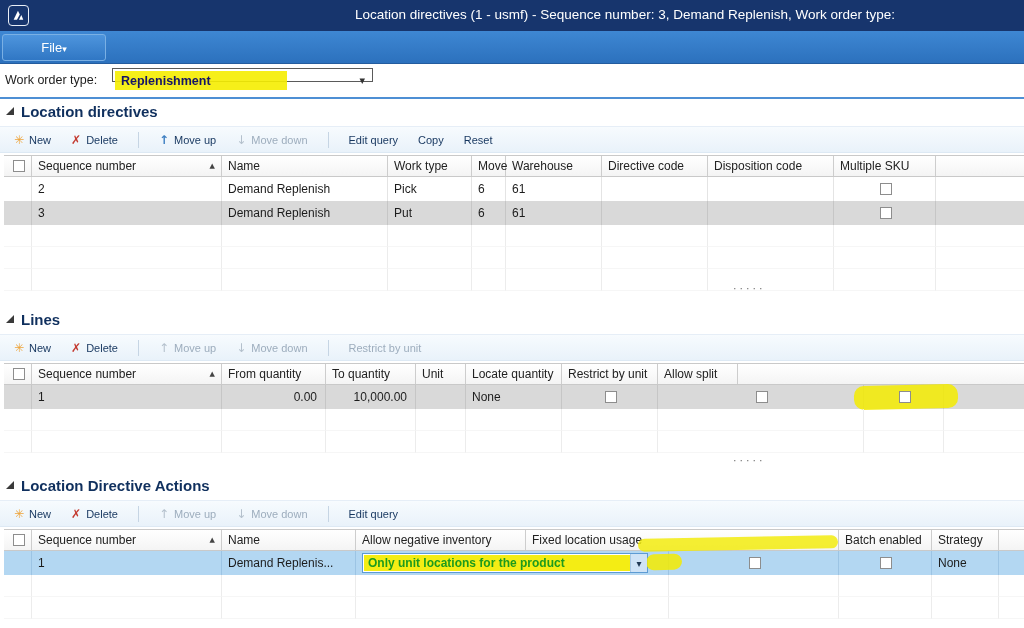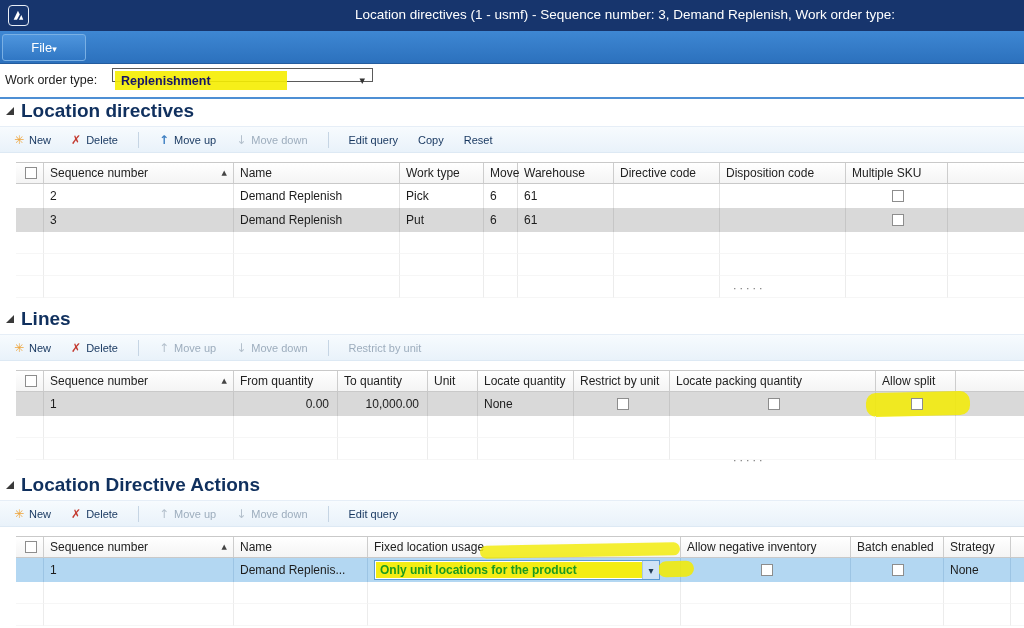--- a/index.html
+++ b/index.html
@@ -7,52 +7,52 @@
   #app{position:relative;width:1024px;height:628px;font-family:"Liberation Sans",sans-serif;overflow:hidden;background:#fff}
   .icon-font{font-family:"DejaVu Sans",sans-serif}
 
   
   .titlebar{position:absolute;left:0;top:0;width:100%;height:31px;background:#17356d;color:#fff}
   .app-icon{position:absolute;left:8px;top:5px;width:21px;height:21px;border:1px solid #e8eef6;border-radius:4px;display:flex;align-items:center;justify-content:center}
   .window-title{position:absolute;left:355px;top:7px;font-size:13.5px;white-space:nowrap;color:#fff}
 
   
   .menubar{position:absolute;left:0;top:31px;width:100%;height:33px;background:linear-gradient(#3e87d3,#2c71bd);border-bottom:1px solid #245c9e}
-  .file-btn{position:absolute;left:2px;top:3px;width:84px;height:27px;background:linear-gradient(#4e95dd,#3077c4);border:1px solid #7ab0e4;border-radius:3px;color:#fff;font-size:13px;display:flex;align-items:center;justify-content:center;cursor:pointer}
+  .file-btn{position:absolute;left:2px;top:3px;width:104px;height:27px;background:linear-gradient(#4e95dd,#3077c4);border:1px solid #7ab0e4;border-radius:3px;color:#fff;font-size:13px;display:flex;align-items:center;justify-content:center;cursor:pointer}
   .file-caret{font-size:9px;margin-top:2px}
 
   
   .field-row{position:absolute;left:0;top:64px;width:100%;height:33px;background:#fff}
   .field-label{position:absolute;left:5px;top:9px;font-size:12.5px;color:#1c1c1c}
   .combo{position:absolute;left:112px;top:4px;width:261px;height:14px;border:1px solid #5a5a5a;background:#fff;cursor:pointer}
   .combo-hl{position:absolute;left:2px;top:2px;width:172px;height:19px;background:#f5ed00;opacity:.9}
   .combo-val{position:absolute;left:8px;top:5px;font-size:12.5px;font-weight:bold;color:#151567;z-index:1}
   .combo-arrow{position:absolute;right:7px;top:5px;font-size:11px;color:#333}
   .blue-rule{position:absolute;left:0;top:97px;width:100%;height:2px;background:#4e8fd4}
 
   
   .section{position:absolute;left:0;width:100%}
   .sec-header{display:flex;align-items:center;gap:7px;padding-left:6px;height:22px;cursor:pointer}
   .expander{width:0;height:0;border-left:8px solid transparent;border-bottom:8px solid #3a3a3a}
-  .sec-title{font-size:19px;font-weight:bold;color:#10305e}
+  .sec-title{font-size:15px;font-weight:bold;color:#10305e}
 
   
   .toolbar{margin-top:4px;height:27px;background:linear-gradient(#f7fbfe,#e9f2fa);border-top:1px solid #e6eef7;border-bottom:1px solid #dde9f4;display:flex;align-items:center;padding-left:14px;gap:20px}
   .tb-item{display:flex;align-items:center;gap:5px;cursor:pointer}
   .tb-icon{font-size:12px;line-height:1}
   .icon-new{color:#eda43b}
   .icon-delete{color:#c3392f;font-weight:bold}
   .icon-arrow{color:#3f80c2;font-weight:bold}
   .tb-label{font-size:11px;color:#16365f}
   .tb-item.disabled .tb-label{color:#9dadbd}
   .tb-item.disabled .tb-icon{color:#b4c0cc;font-weight:normal}
   .tb-sep{width:1px;height:16px;background:#c6d5e4}
 
   
-  .grid{margin-top:9px;padding-left:16px}
+  .grid{margin-top:2px;padding-left:4px}
   .grid-head{display:flex;height:22px;border-top:1px solid #c9c9c9;border-bottom:1px solid #c9c9c9;background:linear-gradient(#ffffff,#f4f4f4)}
   .grid-head .cell{border-right:1px solid #cdcdcd;display:flex;align-items:center;padding:0 4px 0 6px;font-size:12px;color:#222;position:relative}
   .grid-row{display:flex;height:24px}
   .grid-row .cell{border-right:1px solid #e4e4e4;display:flex;align-items:center;padding:0 4px 0 6px;font-size:12px;color:#1c1c1c;position:relative}
   .grid-row.empty{height:22px}
   .grid-row.empty .cell{border-right:1px solid #ececec;border-bottom:1px solid #f6f6f6}
   .grid-row.sel-gray{background:#d9d9d9}
   .grid-row.sel-gray .cell{border-right-color:#c6c6c6}
   .grid-row.sel-blue{background:#b3d7f2}
   .grid-row.sel-blue .cell{border-right-color:#9cc4e4}
@@ -294,23 +294,20 @@
           </div>
         <div class="cell c4">
             <span>Unit</span>
           </div>
         <div class="cell c5">
             <span>Locate quantity</span>
           </div>
         <div class="cell c6">
             <span>Restrict by unit</span>
           </div>
-        <div class="cell c7">
-            <span>Locate packing quantity</span>
-          </div>
         <div class="cell c8">
             <span>Allow split</span>
           </div>
         <div class="cell filler"></div>
       </div>
       <div class="grid-row sel-gray">
         <div class="cell c0"></div>
         <div class="cell c1">1</div>
         <div class="cell c2 num">0.00</div>
         <div class="cell c3 num">10,000.00</div>
@@ -390,27 +387,27 @@
         <div class="cell c0 ctr">
             <span class="cb"></span>
           </div>
         <div class="cell c1">
           <span>Sequence number</span>
           <span class="sort-icon icon-font">▲</span>
         </div>
         <div class="cell c2">
             <span>Name</span>
           </div>
+        <div class="cell c4">
+            <span>Allow negative inventory</span>
+          </div>
         <div class="cell c3">
           <span>Fixed location usage</span>
           <div class="hl-headband"></div>
         </div>
-        <div class="cell c4">
-            <span>Allow negative inventory</span>
-          </div>
         <div class="cell c5">
             <span>Batch enabled</span>
           </div>
         <div class="cell c6">
             <span>Strategy</span>
           </div>
         <div class="cell filler"></div>
       </div>
       <div class="grid-row sel-blue">
         <div class="cell c0"></div>

